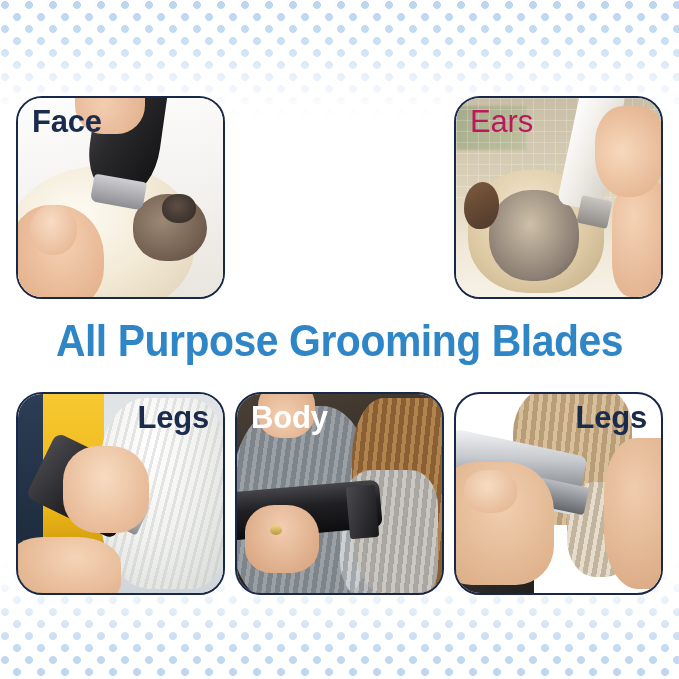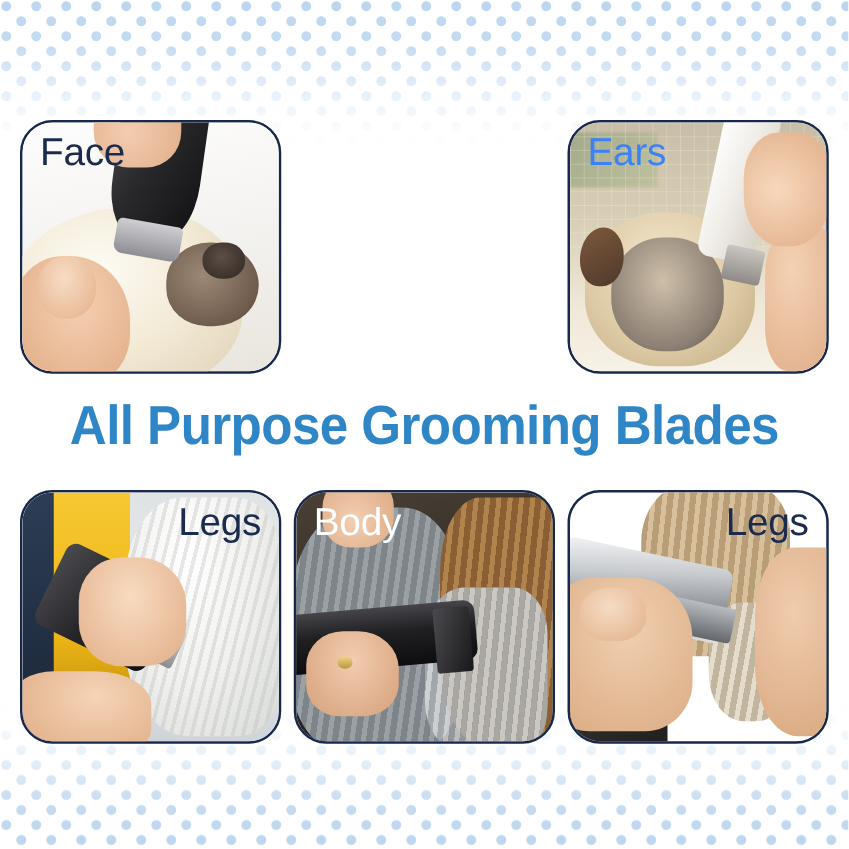--- a/index.html
+++ b/index.html
@@ -86,23 +86,23 @@
     top: 8px;
     z-index: 5;
     font-family: "Liberation Sans", sans-serif;
     font-size: 31px;
     line-height: 1.05;
     letter-spacing: -0.2px;
     white-space: nowrap;
   }
   .label-left  { left: 14px; }
   .label-right { right: 14px; }
-  .label-dark  { color: #1B2B4D; font-weight: 400; }
-  .label-cream { color: #3b82f6; font-weight: 400; }
-  .label-white-bold { color: #FFFFFF; font-weight: 400; }
+  .label-dark  { color: #1B2B4D; font-weight: 700; }
+  .label-cream { color: #be185d; font-weight: 400; }
+  .label-white-bold { color: #FFFFFF; font-weight: 700; }
 
   
   .headline {
     position: absolute;
     top: 314px;
     left: 0;
     width: 679px;
     text-align: center;
     font-family: "Liberation Sans", sans-serif;
     font-weight: 700;

